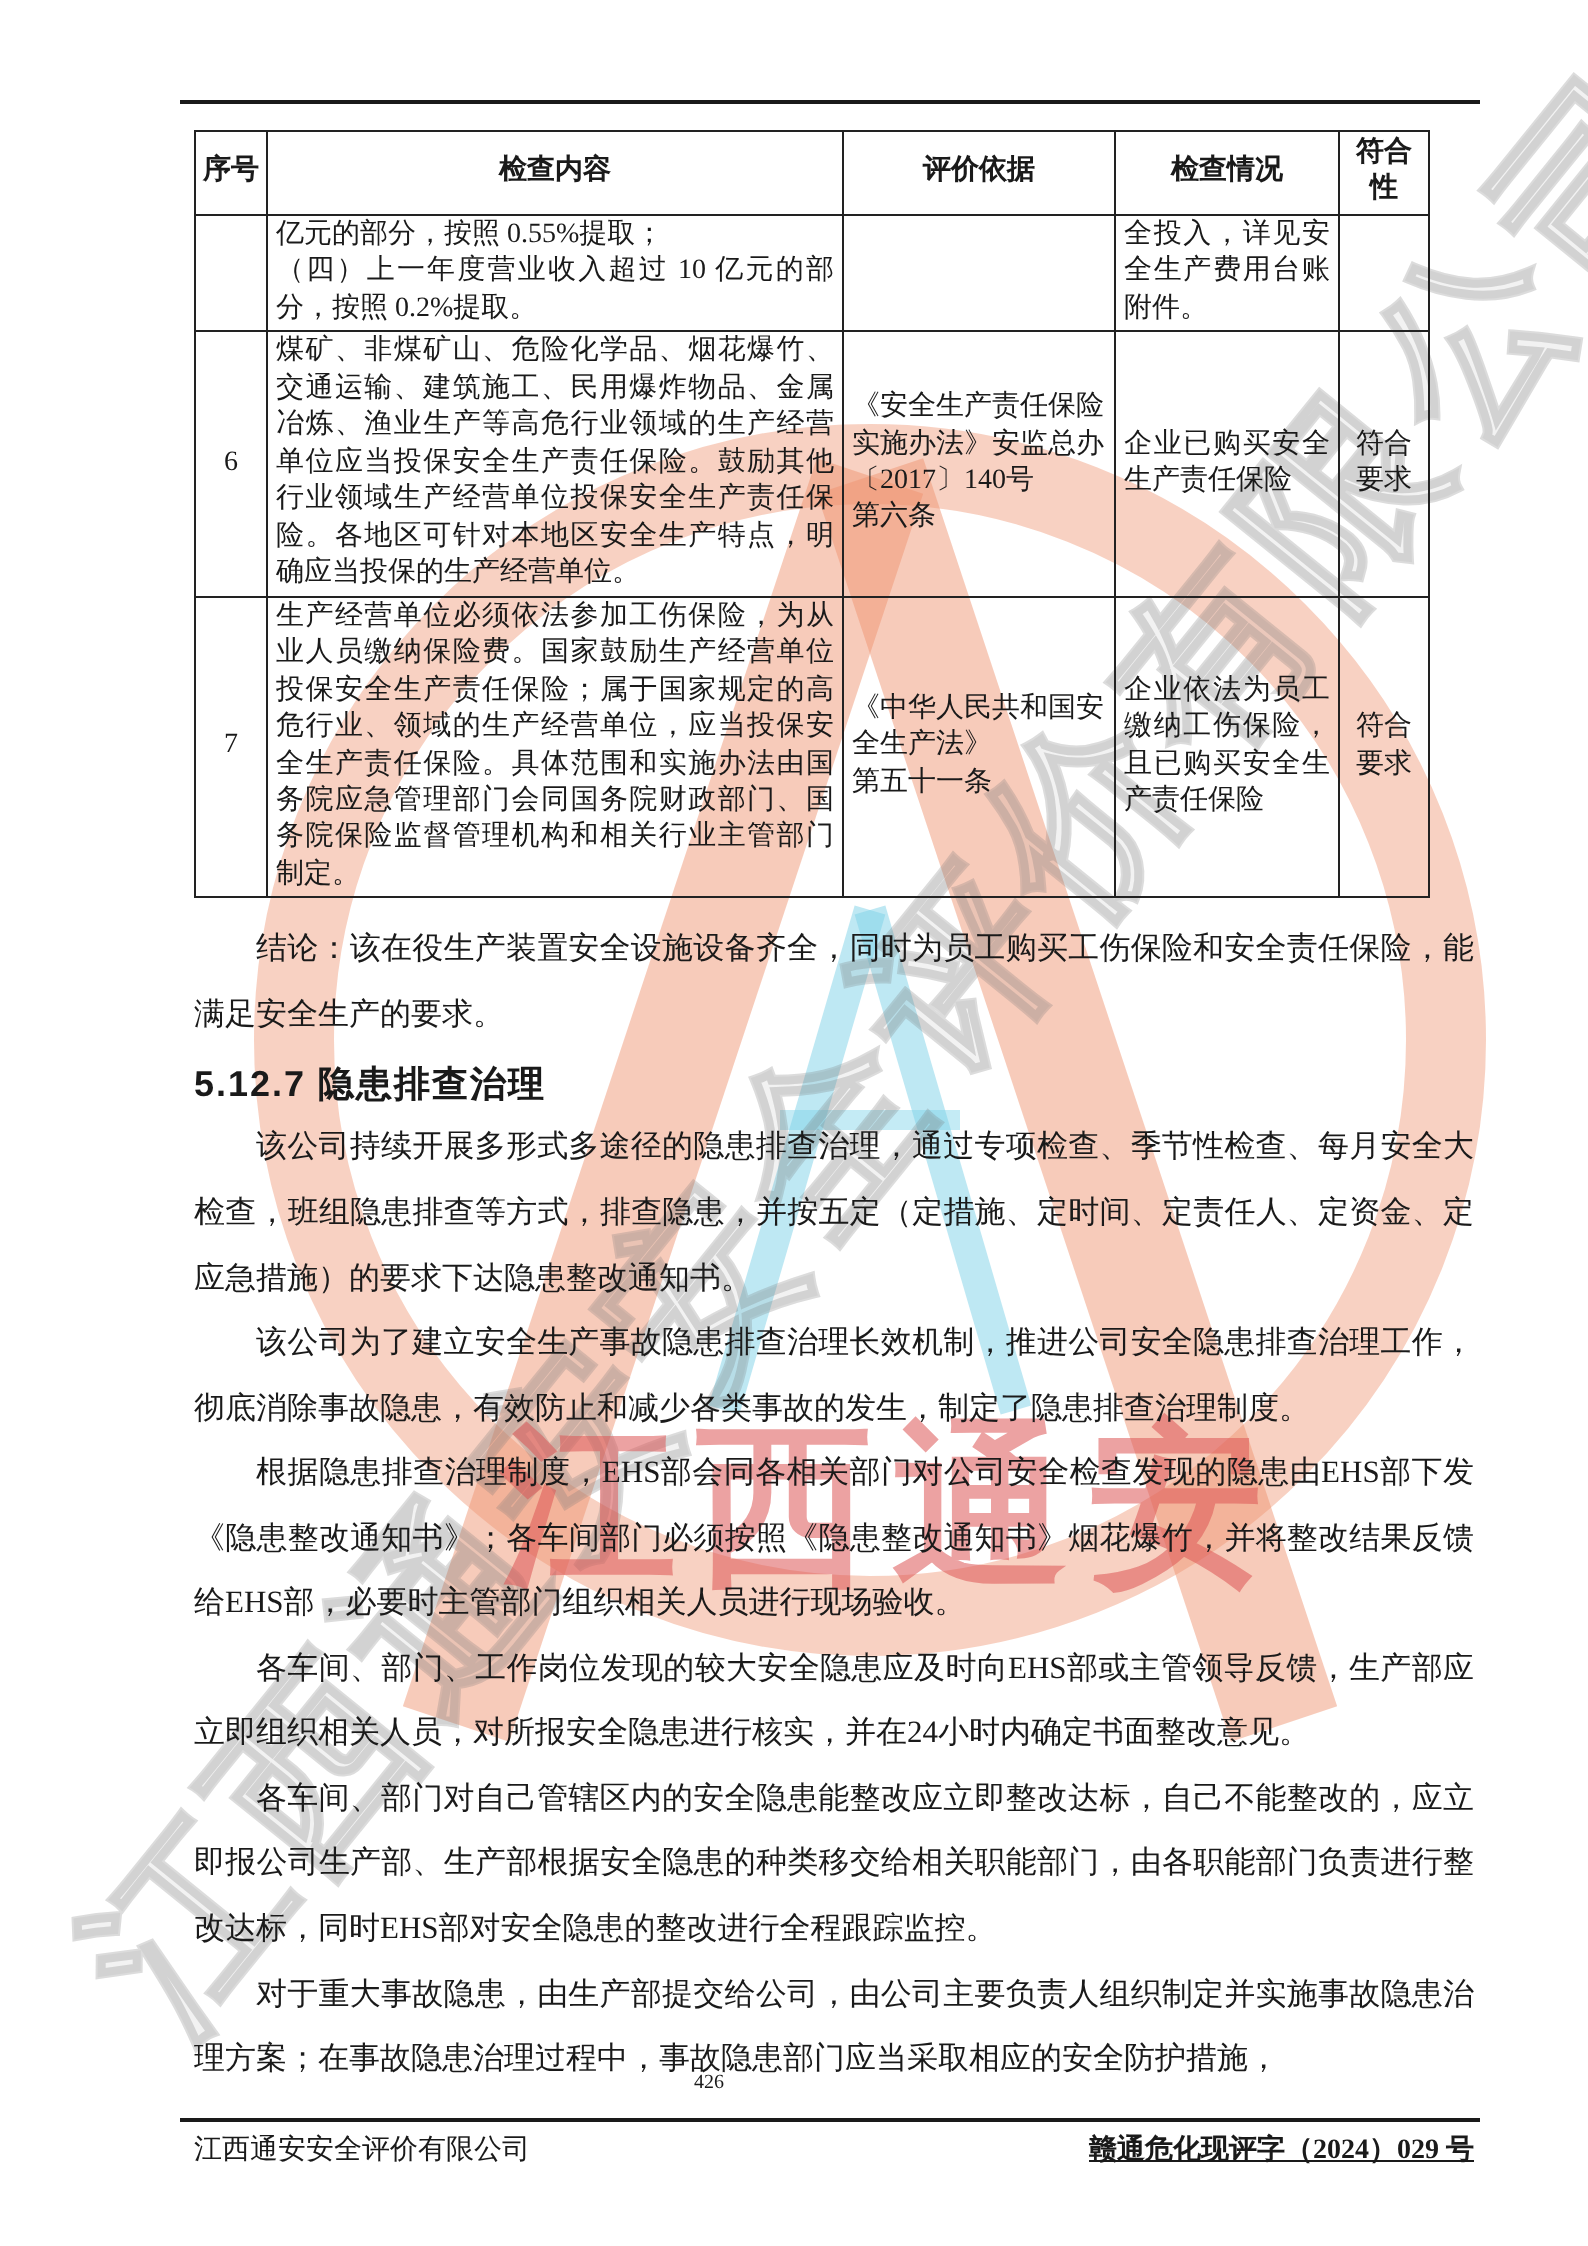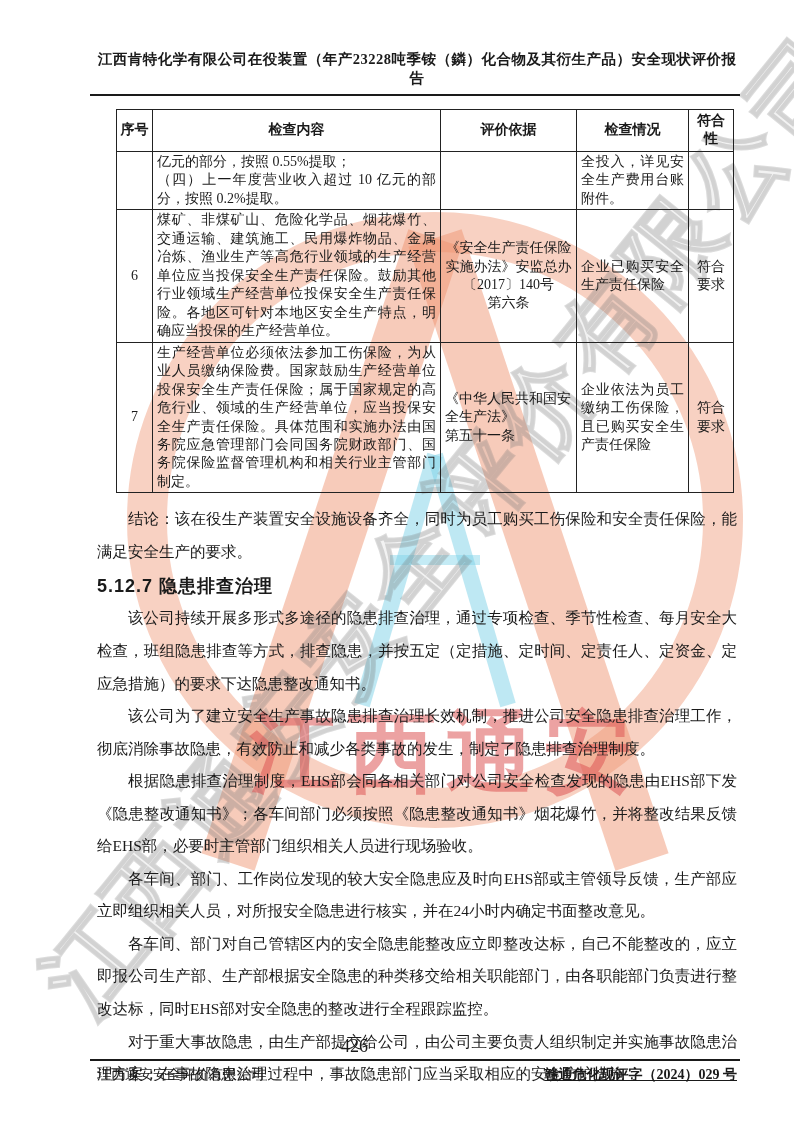--- a/index.html
+++ b/index.html
@@ -26,49 +26,49 @@
   .wm-logo{position:absolute;left:0;top:0;}
   
   .content{position:absolute;left:97px;top:50px;width:640px;z-index:1;}
   .doc-header-title{
     text-align:center;font-size:14.5px;font-weight:bold;letter-spacing:0.5px;
     padding:0 0 6px 0;
   }
   .doc-header-rule{height:2px;background:#1a1a1a;margin:0 0 13px -7px;width:650px;}
   
   table.check{
-    border-collapse:collapse;margin-left:19px;width:617px;
+    border-collapse:collapse;margin-left:0;width:617px;
     font-size:14px;line-height:1.32;table-layout:fixed;
   }
   table.check th,table.check td{
     border:1px solid #222;padding:1px 4px;overflow:hidden;
   }
   table.check th{font-weight:bold;text-align:center;padding:2px 2px;}
   td.c-num{text-align:center;vertical-align:middle;}
   td.c-content{text-align:justify;vertical-align:top;}
-  td.c-basis{text-align:center;vertical-align:middle;white-space:pre-line;}
+  td.c-basis{text-align:left;vertical-align:middle;white-space:pre-line;}
   td.c-basis.left{text-align:left;}
   td.c-sit{text-align:justify;vertical-align:middle;}
   td.c-comp{text-align:center;vertical-align:middle;padding:1px 3px;}
   .pre{white-space:pre-line;}
   
   .para{
     font-size:15.5px;line-height:2.1;text-align:justify;
     text-indent:2em;margin:0;
   }
   .para.first{margin-top:10px;}
   .section-heading{
     font-size:18px;font-weight:bold;margin:6px 0 4px 0;
     font-family:"Liberation Sans","DejaVu Sans",sans-serif;
     letter-spacing:1px;
   }
   
   .page-number{
     position:absolute;left:0;top:1036px;width:709px;text-align:center;
-    font-size:18px;z-index:1;
+    font-size:10px;z-index:1;
   }
   .footer-rule{
     position:absolute;left:90px;top:1059px;width:650px;height:1.5px;
     background:#1a1a1a;z-index:1;
   }
   .footer-row{
     position:absolute;left:97px;top:1066px;width:640px;z-index:1;
     display:flex;justify-content:space-between;align-items:baseline;
     font-size:14px;
   }
@@ -87,21 +87,20 @@
       <path d="M435,455 L362,705" fill="none" stroke="rgba(125,210,232,0.50)" stroke-width="16"></path>
       <path d="M435,455 L508,705" fill="none" stroke="rgba(125,210,232,0.50)" stroke-width="16"></path>
       <path d="M390,560 L480,560" fill="none" stroke="rgba(125,210,232,0.45)" stroke-width="10"></path>
     </svg>
     <div class="wm-diagonal">江西通安安全评价有限公司</div>
     <div class="wm-red">江西通安</div>
   </div>
 
   <div class="content">
 
-    <div class="doc-header-title">江西肯特化学有限公司在役装置（年产23228吨季铵（鏻）化合物及其衍生产品）安全现状评价报告</div>
     <div class="doc-header-rule"></div>
 
     <table class="check">
       <colgroup>
         <col style="width:36px">
           <col style="width:288px">
           <col style="width:136px">
         <col style="width:112px">
           <col style="width:45px">
       </colgroup>

